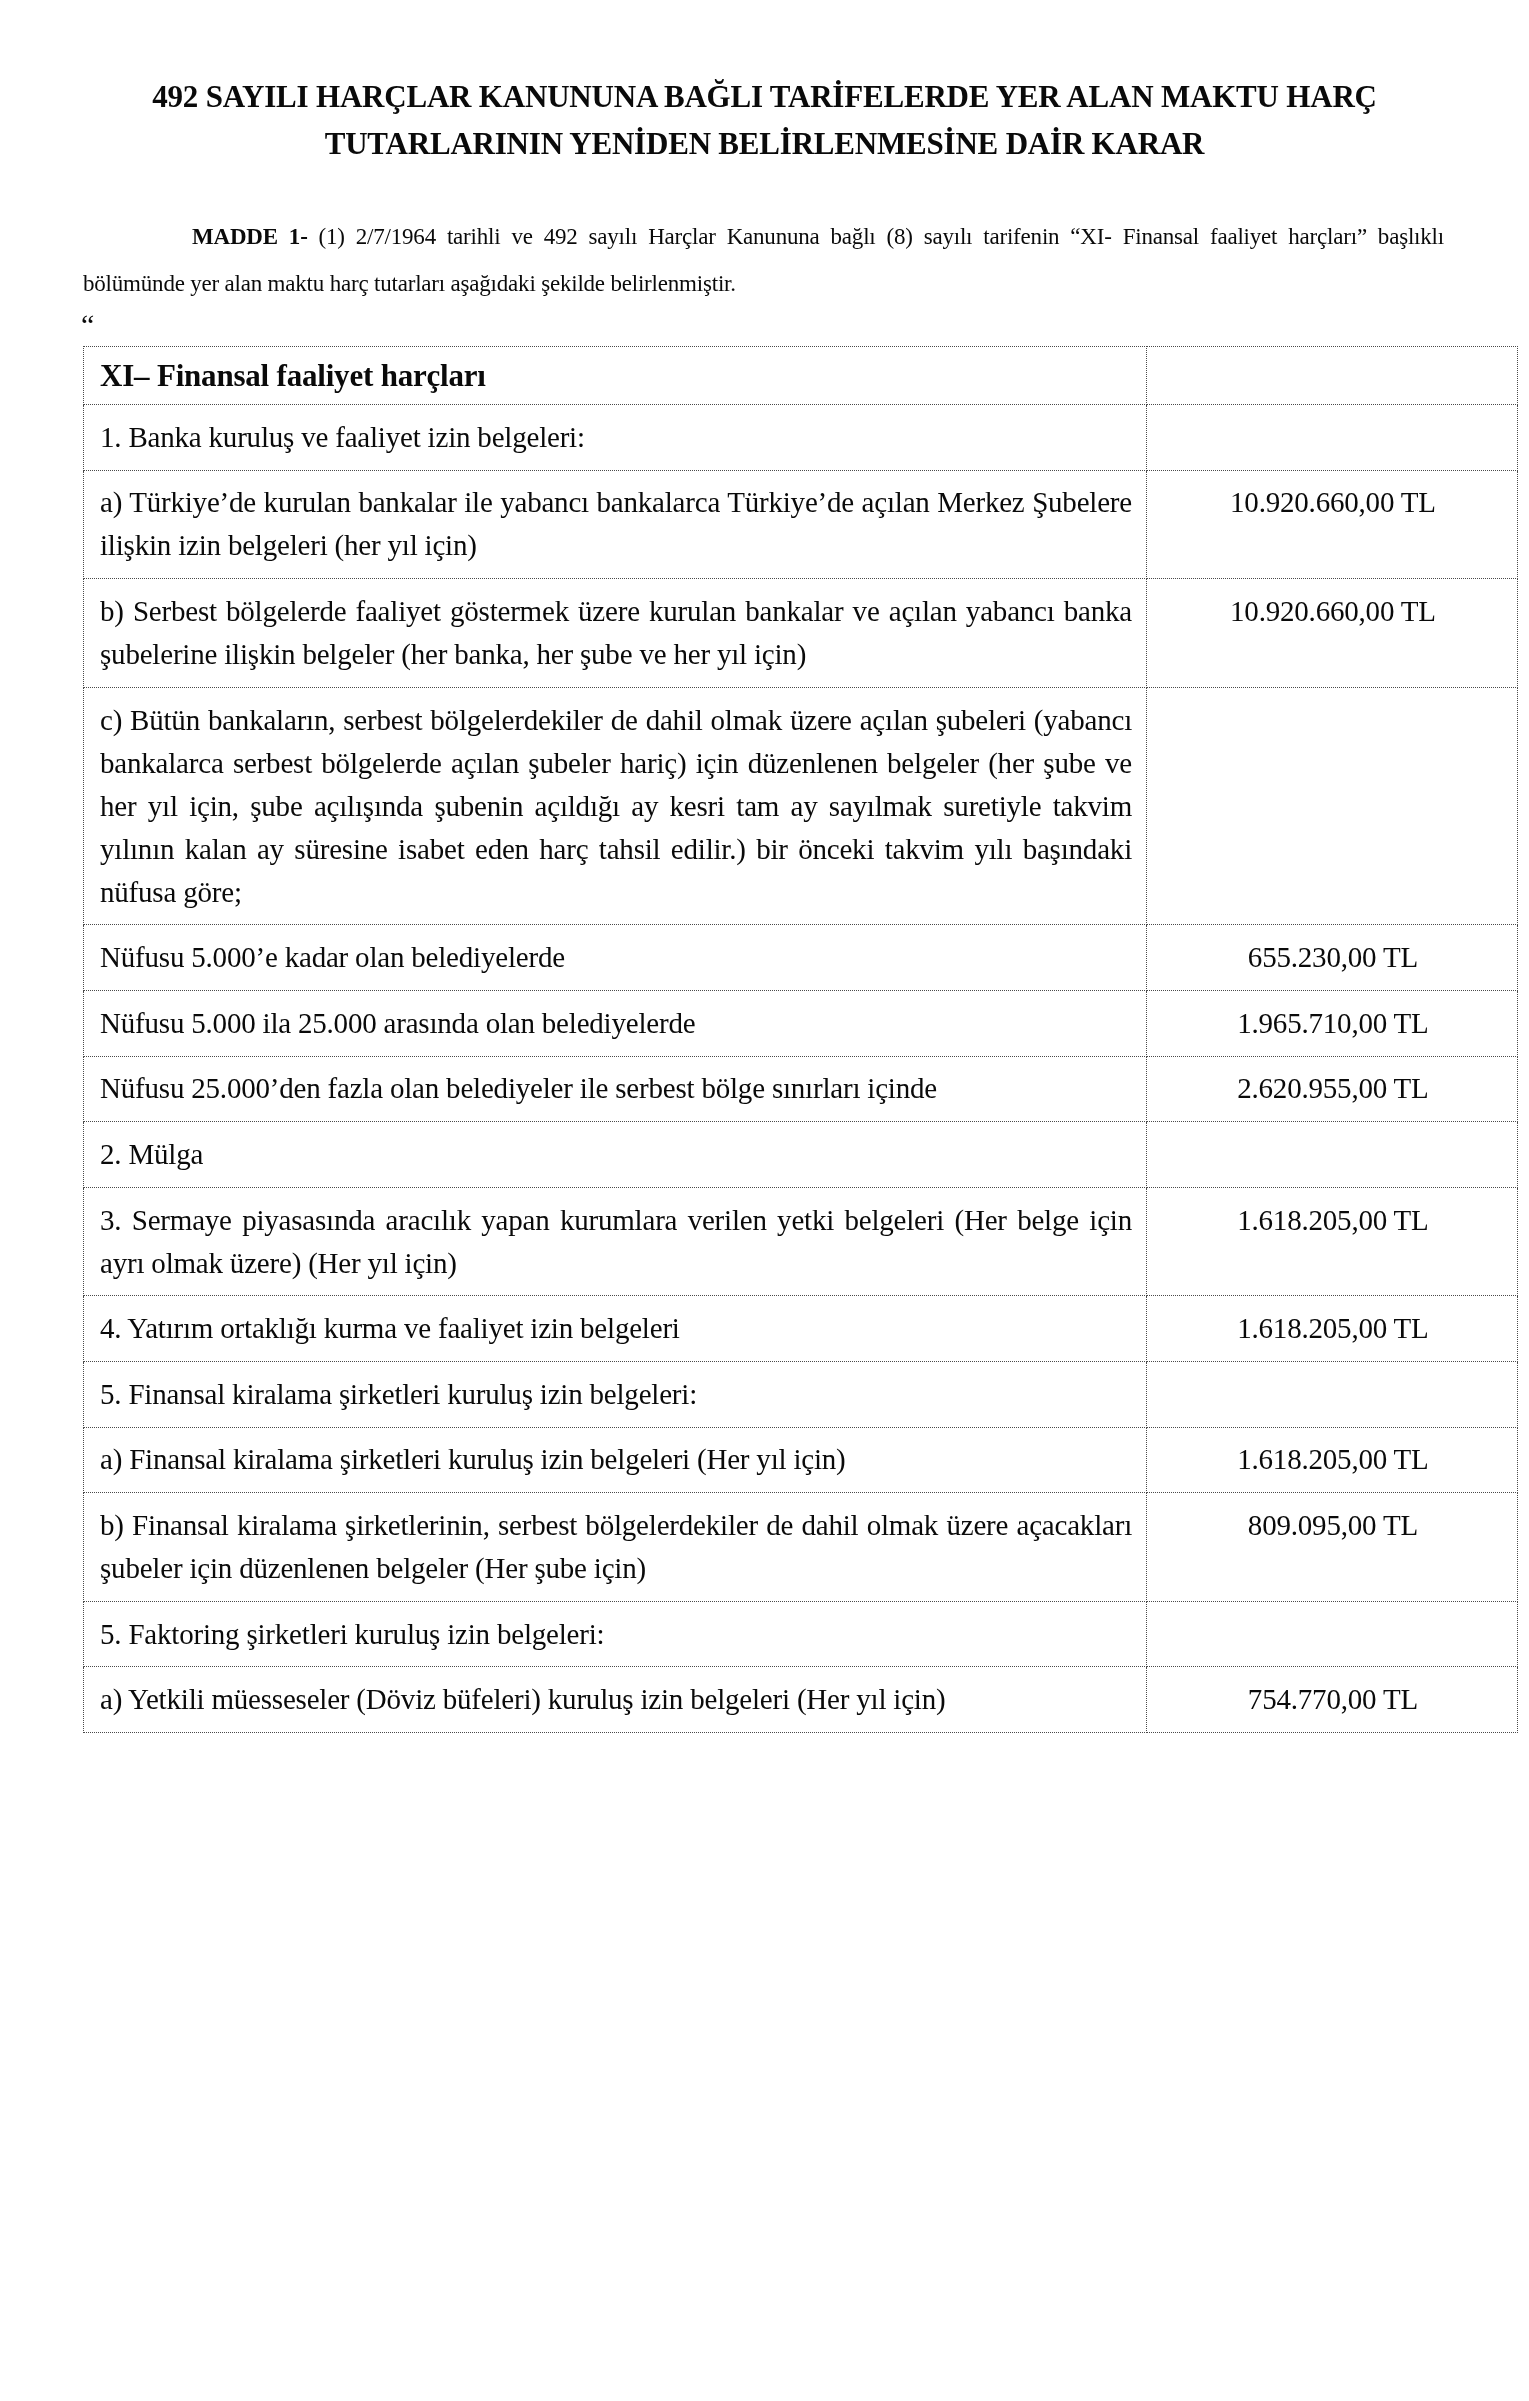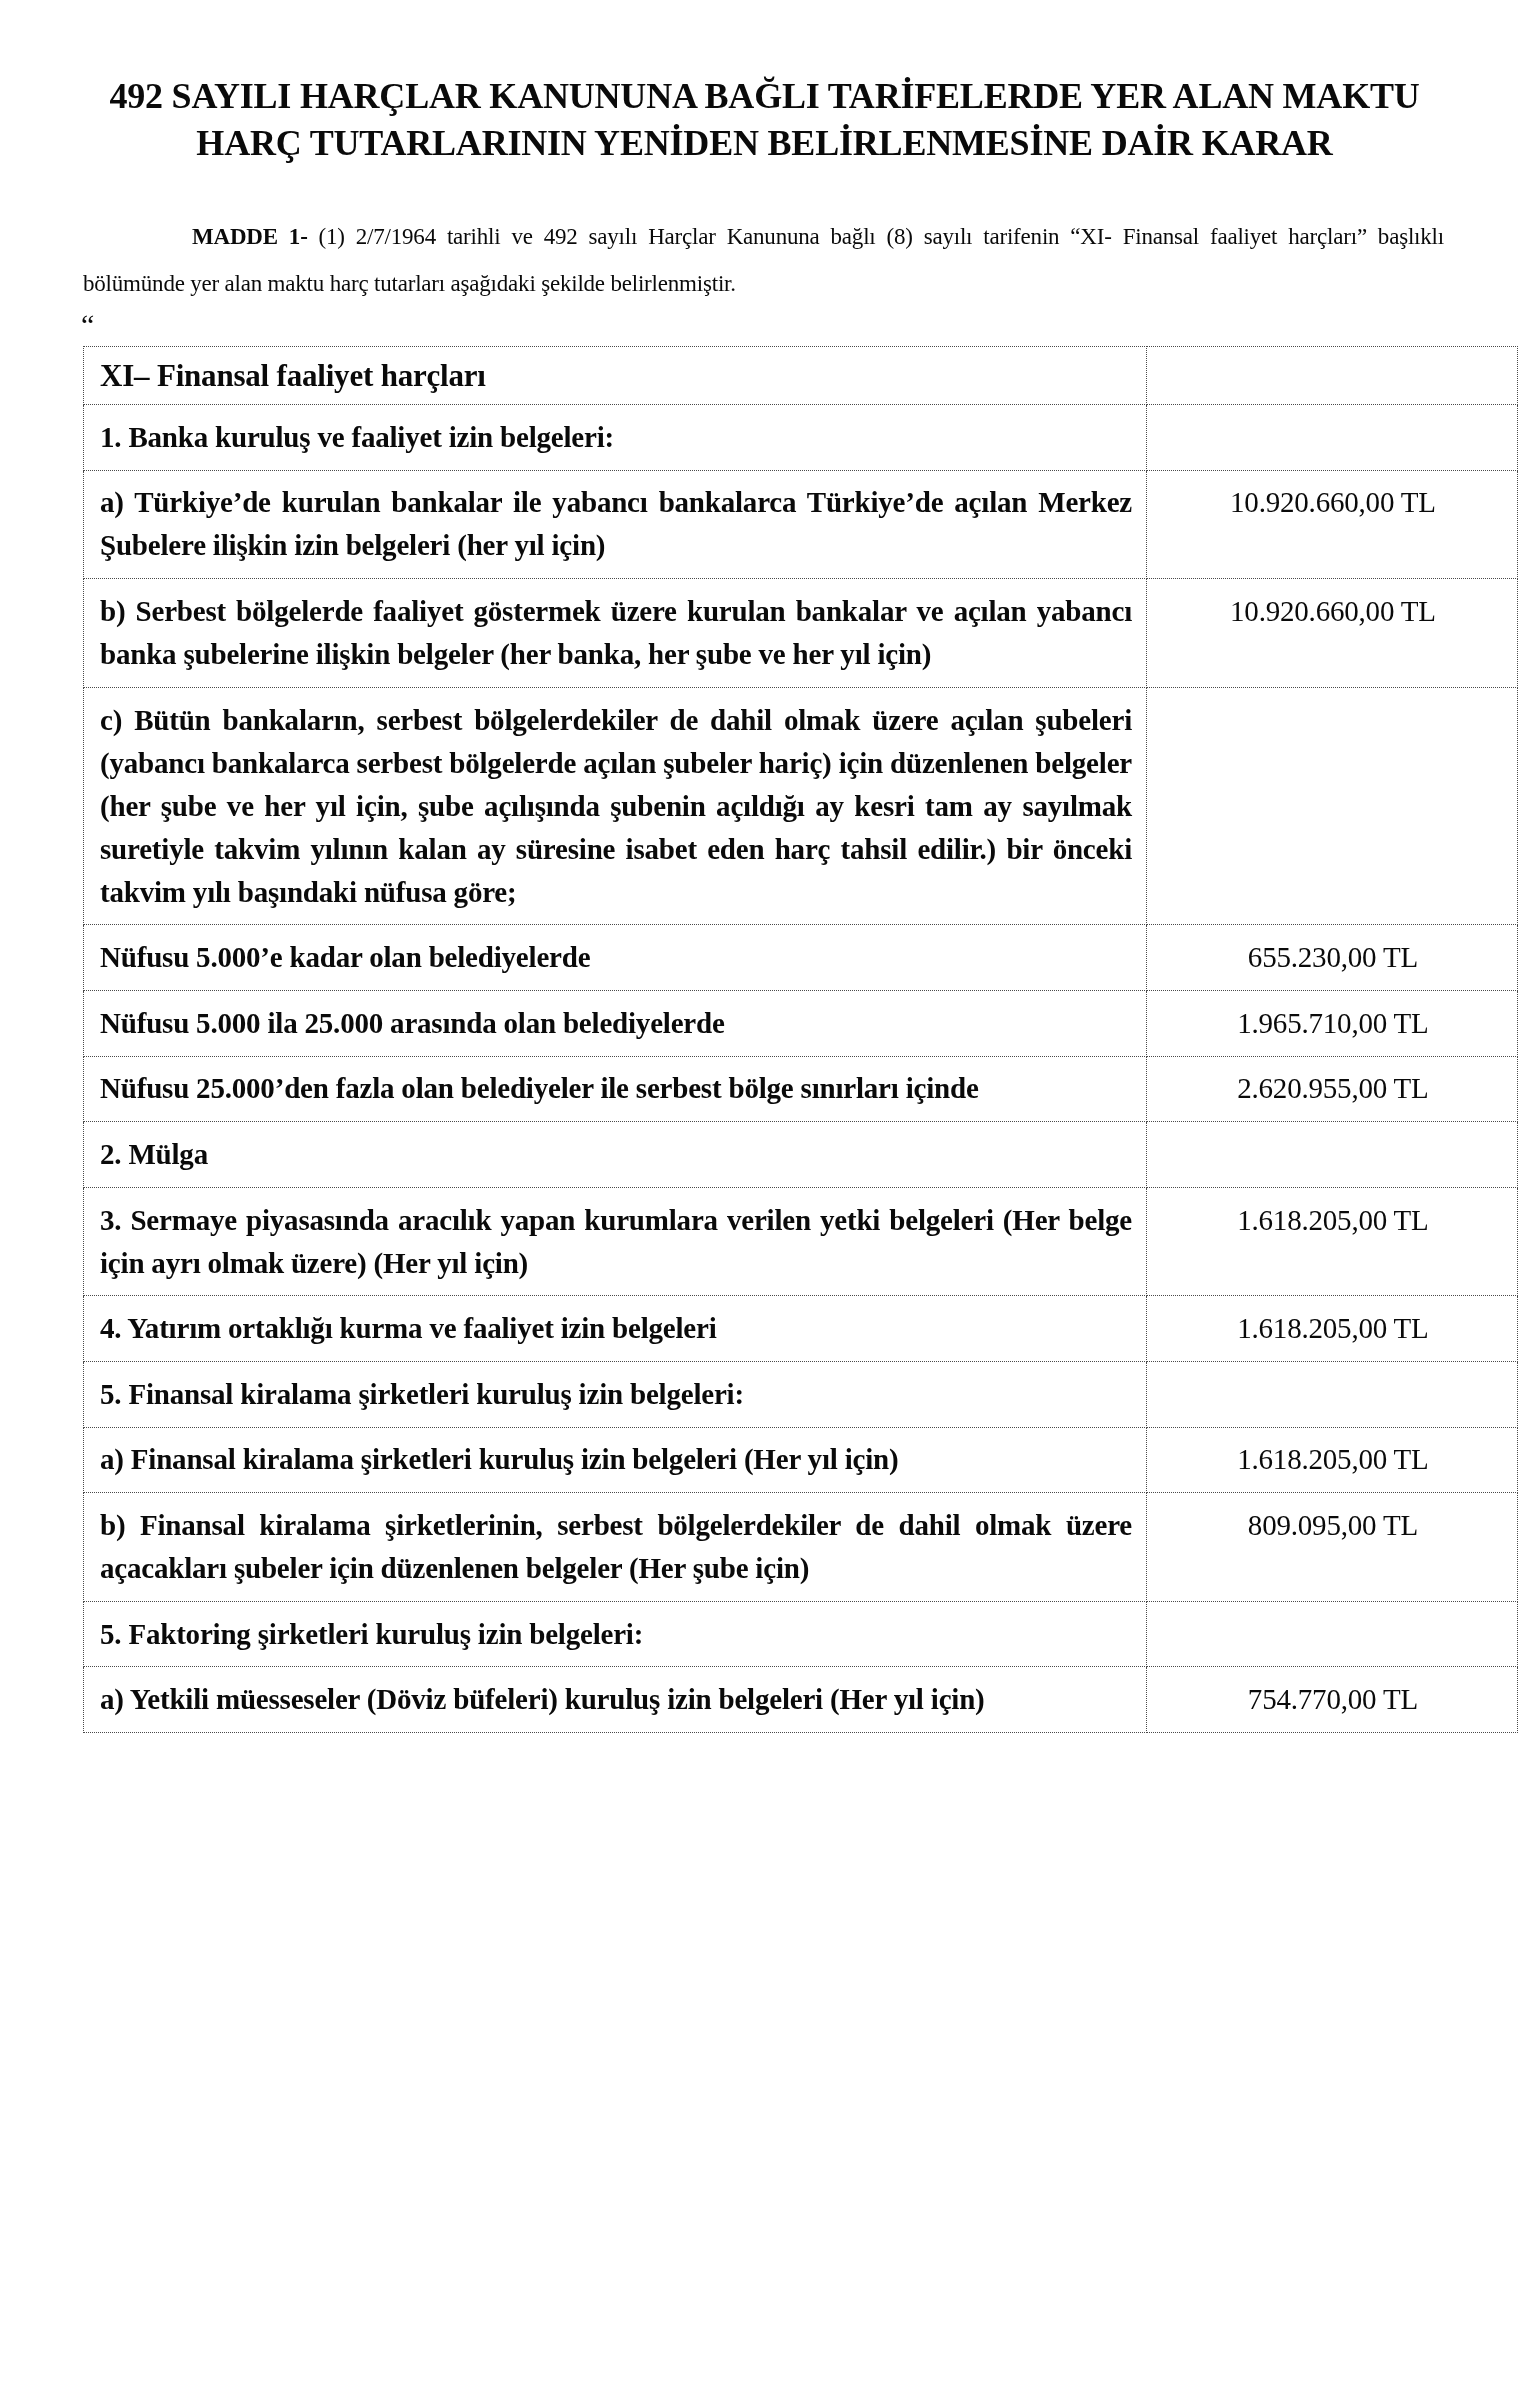--- a/index.html
+++ b/index.html
@@ -17,21 +17,21 @@
   }
   .page {
     position: relative;
     width: 1529px;
     height: 2401px;
   }
   .title {
     margin: 73px auto 0 auto;
     width: 1316px;
     text-align: center;
-    font-size: 36px;
+    font-size: 31px;
     line-height: 47px;
     font-weight: bold;
     letter-spacing: -0.2px;
   }
   .para {
     width: 1361px;
     margin: 46px 0 0 83px;
     text-align: justify;
     text-indent: 109px;
     font-size: 23px;
@@ -55,21 +55,20 @@
     letter-spacing: -0.2px;
   }
   table.tariff td {
     border: 1.4px dotted #4a4a4a;
     vertical-align: top;
     padding: 10.8px 14.4px 10.8px 16px;
   }
   td.label {
     width: 1032px;
     text-align: justify;
-    font-weight: bold;
   }
   td.amount {
     width: 339px;
     text-align: center;
     padding-right: 21.6px;
     white-space: nowrap;
   }
   tr.header-row td {
     font-weight: bold;
     font-size: 31px;

